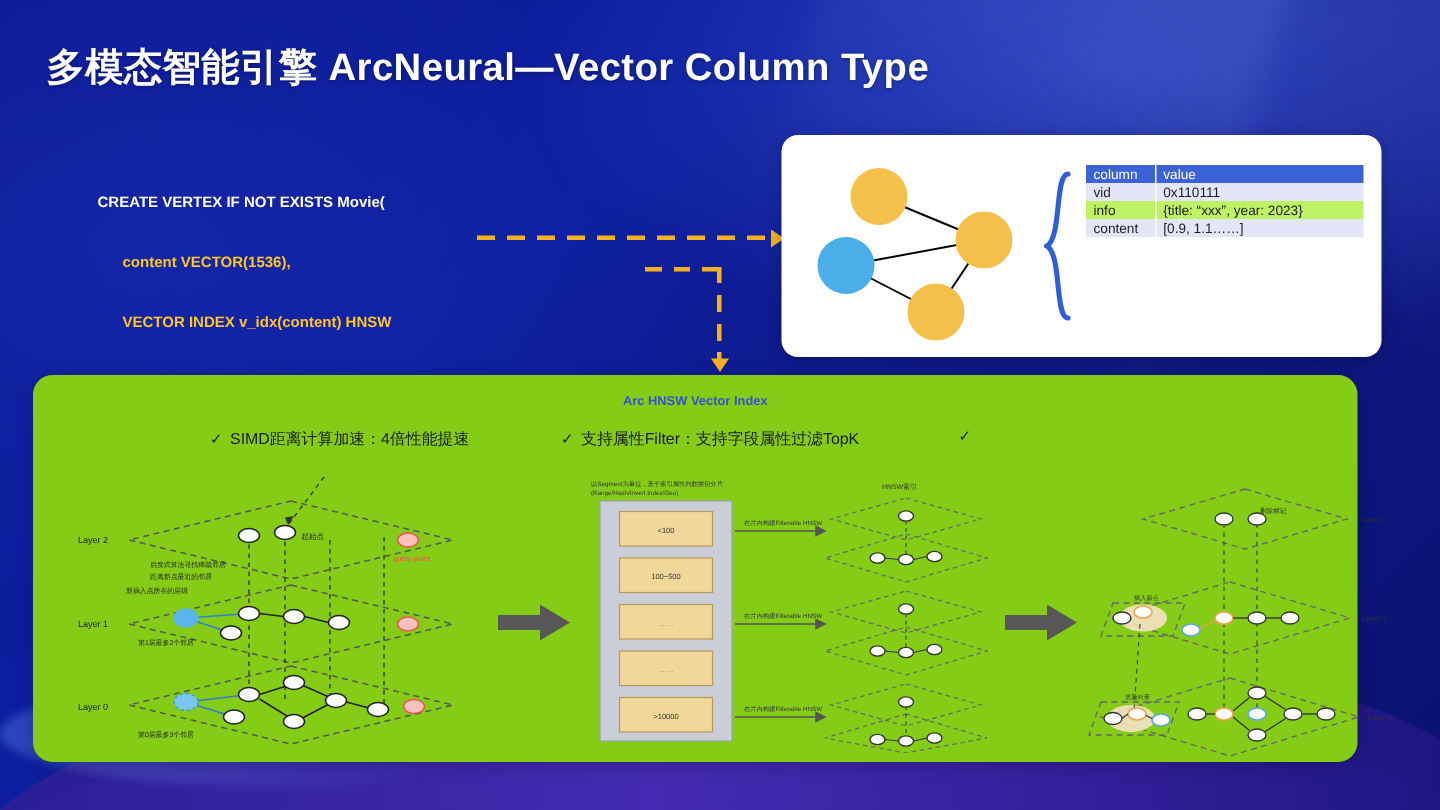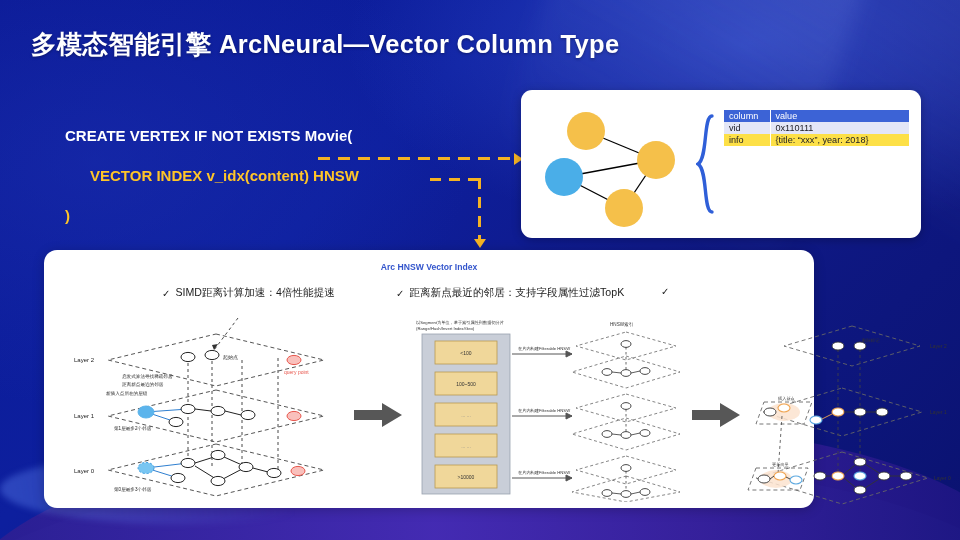--- a/index.html
+++ b/index.html
@@ -59,21 +59,21 @@
   .title {
     position:absolute; left:31px; top:27px;
     color:#ffffff; font-size:25.5px; font-weight:bold;
     letter-spacing:.3px; white-space:nowrap;
     text-shadow:0 1px 3px rgba(0,0,0,.35);
   }
 
   
   .code {
     position:absolute; left:65px; top:103px;
-    font-size:15px; font-weight:bold; line-height:13.2px;
+    font-size:10px; font-weight:bold; line-height:13.2px;
     white-space:pre;
   }
   .code .w { color:#ffffff; }
   .code .y { color:#ffc528; }
 
   
   .dash-h {
     position:absolute; left:318px; top:157px; width:196px; height:3px;
     background:repeating-linear-gradient(90deg,#f4b223 0 12px, transparent 12px 20px);
   }
@@ -107,27 +107,27 @@
     position:absolute; left:175px; top:24px; width:22px; height:100px;
     color:#2f5fd8;
   }
   .tbl {
     position:absolute; left:203px; top:20px; width:185px;
     border-collapse:collapse; font-size:9.1px; color:#1c1c24;
   }
   .tbl td { padding:1px 5px; vertical-align:middle; white-space:nowrap; }
   .tbl .hdr td { background:#3c63d6; color:#fff; font-weight:normal; }
   .tbl .alt td { background:#e3e6f7; }
-  .tbl .plain td { background:#fde047; }
+  .tbl .plain td { background:#bef264; }
   .tbl .c1 { width:46px; border-right:1.5px solid #fff; }
 
   
   .card-bot {
-    position:absolute; left:44px; top:250px; width:770px; height:258px;
-    background:#ffffff; border-radius:13px;
+    position:absolute; left:22px; top:250px; width:883px; height:258px;
+    background:#84cc16; border-radius:13px;
     box-shadow:0 2px 12px rgba(0,0,0,.22);
   }
   .idx-label {
     position:absolute; left:0; right:0; top:12px; text-align:center;
     color:#3355cc; font-size:8.6px; font-weight:bold;
   }
   .feat-row { position:absolute; left:0; right:0; top:36px; height:22px; }
   .feat {
     position:absolute; display:flex; align-items:center; gap:5px;
     font-size:10.6px; color:#1b1b1b; white-space:nowrap;
@@ -155,20 +155,21 @@
 <div class="bg-streak"></div>
 <div class="bg-streak2"></div>
 <div class="swoosh2"></div>
 <div class="swoosh"></div>
 <div class="swoosh-line"></div>
 
 <div class="title">多模态智能引擎 ArcNeural—Vector Column Type</div>
 
 <div class="code">
   <div class="w">CREATE VERTEX IF NOT EXISTS Movie(</div>
+  <div class="y">      content VECTOR(1536),</div>
   <div class="y">      VECTOR INDEX v_idx(content) HNSW</div>
   <div class="y">)</div>
 </div>
 
 <div class="dash-h"></div>
 <div class="dash-arrow-r"></div>
 <div class="dash-h2"></div>
 <div class="dash-v"></div>
 <div class="dash-arrow-d"></div>
 
@@ -194,38 +195,42 @@
         <tr class="hdr">
       <td class="c1">column</td>
       <td>value</td>
     </tr>
     <tr class="alt">
       <td class="c1">vid</td>
       <td>0x110111</td>
     </tr>
     <tr class="plain">
       <td class="c1">info</td>
-      <td>{title: “xxx”, year: 2018}</td>
+      <td>{title: “xxx”, year: 2023}</td>
+    </tr>
+    <tr class="alt">
+      <td class="c1">content</td>
+      <td>[0.9, 1.1……]</td>
     </tr>
   </tbody>
     </table>
 </div>
 
 <div class="card-bot">
 
   <div class="idx-label">Arc HNSW Vector Index</div>
 
   <div class="feat-row">
     <div class="feat f1">
       <span class="ck">✓</span>
       <span>SIMD距离计算加速：4倍性能提速</span>
     </div>
     <div class="feat f2">
       <span class="ck">✓</span>
-      <span>距离新点最近的邻居：支持字段属性过滤TopK</span>
+      <span>支持属性Filter：支持字段属性过滤TopK</span>
     </div>
     <div class="feat f3">
       <span class="ck">✓</span>
     </div>
   </div>
 
   <svg class="pane p1" viewBox="0 0 300 186">
     <g stroke="#555" stroke-width="1" fill="none" stroke-dasharray="4 3">
       <path d="M150 18 L258 44 L150 70 L42 44 Z"></path>
       <path d="M150 74 L258 100 L150 126 L42 100 Z"></path>

